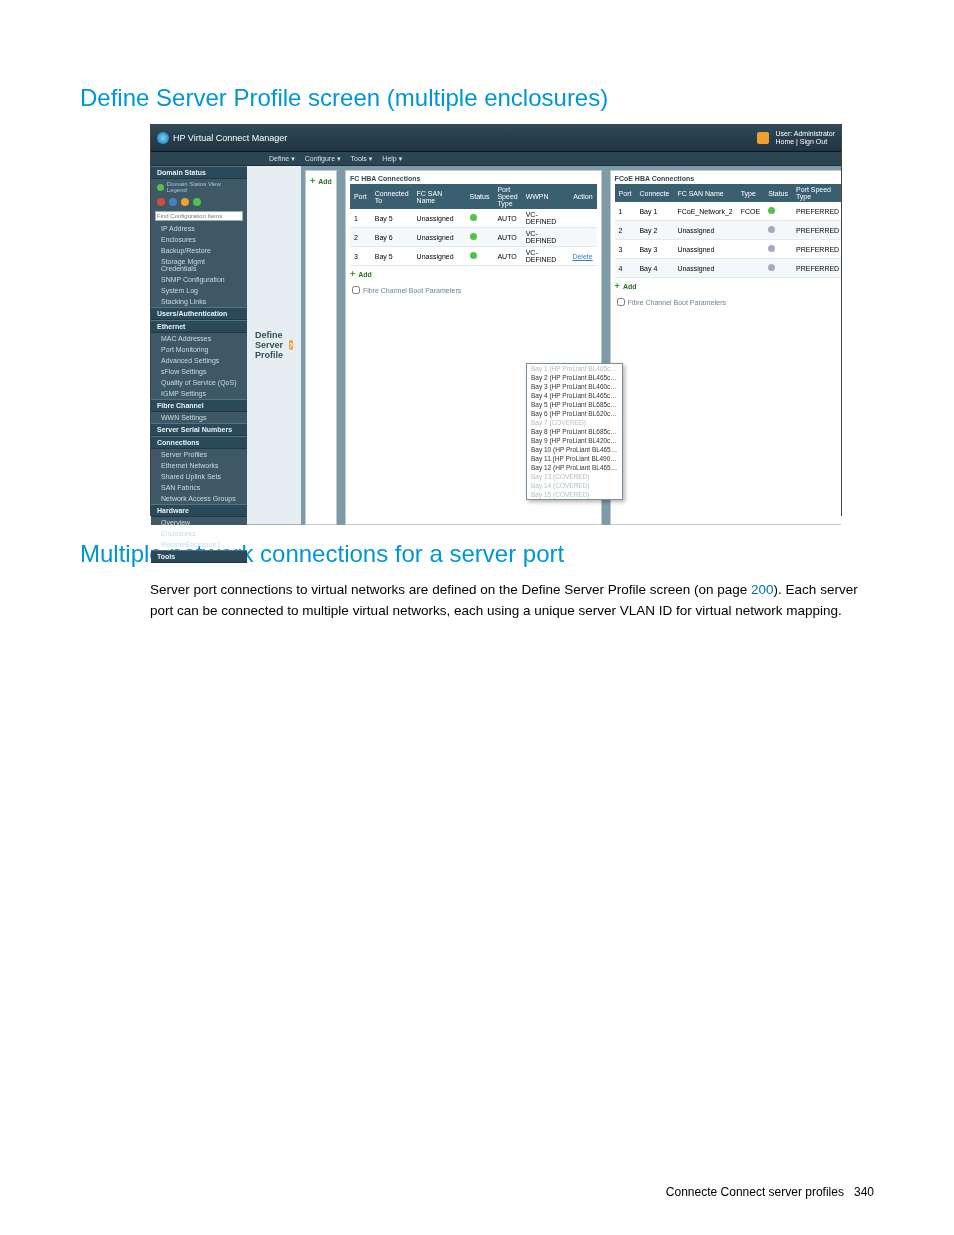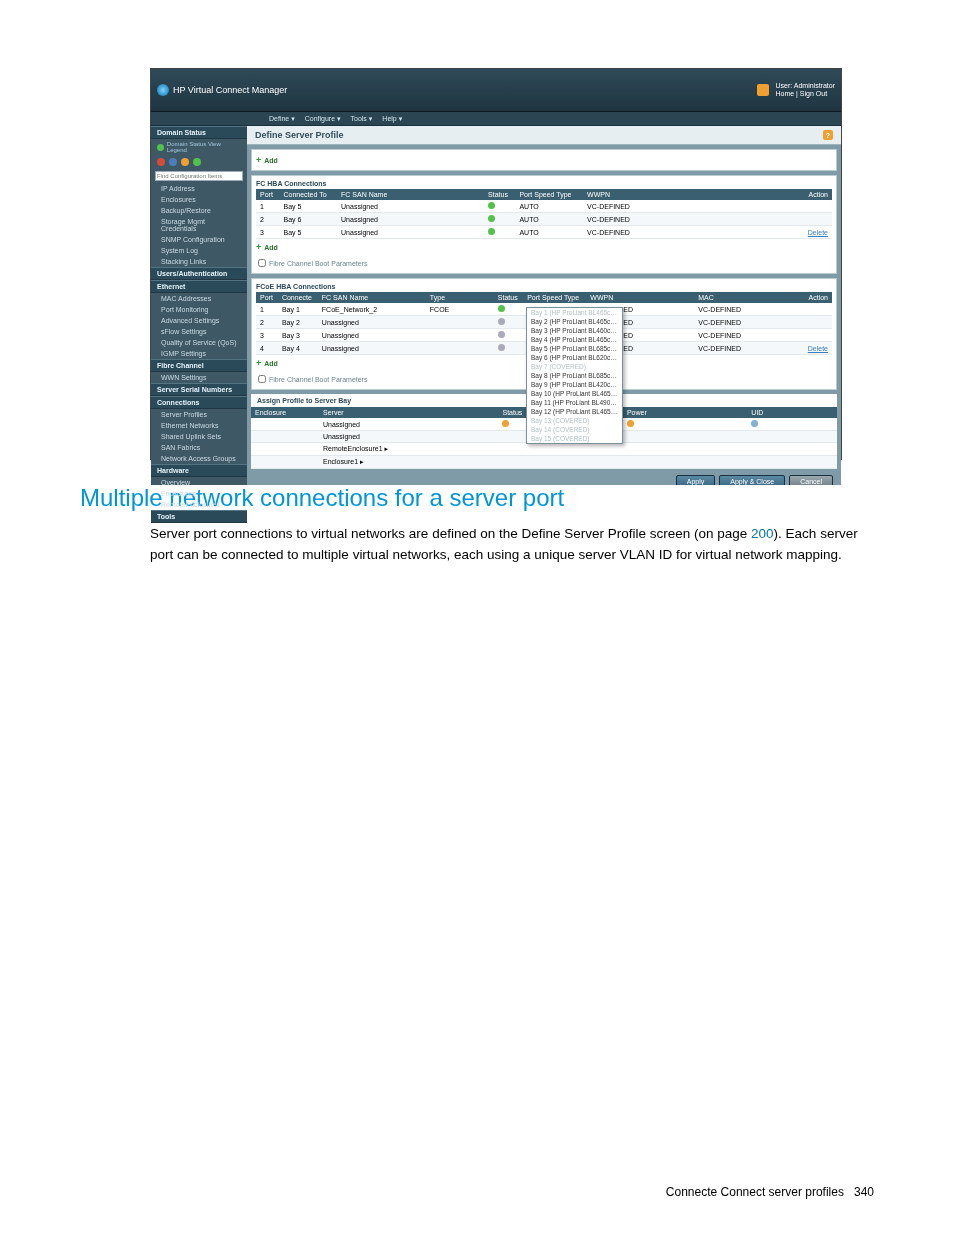--- a/index.html
+++ b/index.html
@@ -2,33 +2,33 @@
 <html><head>
 <meta charset="utf-8">
 <style>
   body{margin:0;padding:0;font-family:Arial,Helvetica,sans-serif;background:#fff;color:#000;font-size:13px}
   .page{width:954px;min-height:1235px;margin:0 auto;position:relative;box-sizing:border-box;padding:60px 80px 40px}
   h1{font-family:"Segoe UI",Arial,sans-serif;font-weight:300;color:#0096d6;font-size:24px;margin:24px 0 12px}
   .body-text{margin:0 0 16px 70px;line-height:1.55;font-size:13.5px;color:#000}
   .body-text .page-ref{color:#0073a8}
   .screenshot{margin:8px 0 20px 70px;border:1px solid #444;width:690px;height:390px;position:relative;font-family:Arial,sans-serif;background:#3f5865}
   
-  .app-titlebar{height:18px;background:linear-gradient(#2f4a58,#1f3440);color:#fff;font-size:9px;display:flex;align-items:center;padding:12px 6px;border-bottom:1px solid #0a1a22}
+  .app-titlebar{height:18px;background:linear-gradient(#2f4a58,#1f3440);color:#fff;font-size:9px;display:flex;align-items:center;padding:4px 6px;border-bottom:1px solid #0a1a22}
   .hp-logo{width:12px;height:12px;border-radius:50%;background:radial-gradient(circle,#7fd3ff 0%,#2a8fc0 70%);margin-right:4px}
   .app-titlebar .sp{flex:1}
   .app-titlebar .user-box{font-size:7px;line-height:1.1;text-align:left}
   .app-menubar{height:13px;background:#2b4552;color:#cfe4ee;font-size:7px;display:flex;align-items:center;gap:10px;padding:0 8px;border-bottom:1px solid #17303c}
   .app-content{display:flex;height:calc(100% - 31px)}
   .sidebar{width:96px;background:#3f5865;display:flex;flex-direction:column;font-size:7px;color:#d0e2ea}
   .sb-sect{background:#2b4a59;padding:2px 6px;font-weight:bold;font-size:7px;color:#e4f2f9;border-top:1px solid #537482;border-bottom:1px solid #213844}
   .sb-item{padding:2px 6px 2px 10px;color:#c8dbe4;cursor:pointer}
   .sb-legend{display:flex;align-items:center;gap:3px;padding:2px 6px;font-size:6px;color:#9fc8de}
   .sb-icons{display:flex;gap:4px;padding:3px 6px;font-size:8px}
   .sb-icons span{width:8px;height:8px;border-radius:50%}
-  .content{flex:1;background:#7f9ba7;display:flex;flex-direction:column;overflow:hidden}
+  .content{flex:1;background:#7f9ba7;display:flex;flex-direction:row;overflow:hidden}
   .panel-title{background:#e6eef2;color:#324f5c;font-weight:bold;font-size:9px;padding:4px 8px;border-bottom:1px solid #9db4bf;display:flex;align-items:center}
   .panel-title .sp{flex:1}
   .panel-title .help-ic{width:10px;height:10px;background:#f0a030;border-radius:2px;font-size:7px;color:#fff;display:flex;align-items:center;justify-content:center}
   .sub-panel{background:#fff;border:1px solid #bcc;margin:4px 4px 0;padding:2px 4px}
   .add-btn{display:flex;align-items:center;gap:3px;color:#2a6f2a;font-size:7px;font-weight:bold;padding:3px 0}
   .add-btn::before{content:"+";color:#2a9a2a;font-size:9px;font-weight:bold}
   .tbl{width:100%;border-collapse:collapse;font-size:7px}
   .tbl th{background:#3a5f70;color:#fff;text-align:left;padding:2px 4px;font-weight:normal}
   .tbl td{padding:2px 4px;border-bottom:1px solid #e2e9ec;background:#fff}
   .tbl tr:nth-child(even) td{background:#f4f8fa}
@@ -50,20 +50,21 @@
   .bay-dropdown{position:absolute;left:375px;top:238px;width:95px;background:#fff;border:1px solid #7a8f9a;font-size:6.5px;z-index:10;box-shadow:2px 2px 4px rgba(0,0,0,.3)}
   .bay-dropdown div{padding:1px 4px;color:#333;cursor:pointer;white-space:nowrap;overflow:hidden;text-overflow:ellipsis}
   .bay-dropdown div.disabled{color:#b5c0c6}
   .footer{position:absolute;bottom:36px;right:80px;font-size:12px;color:#000}
 </style>
 </head>
 <body>
 
 <div class="page">
 
+  <h1>Define Server Profile screen (multiple enclosures)</h1>
 
   <div class="screenshot">
 
     <div class="app-titlebar">
       <span class="hp-logo"></span>
       <span>HP Virtual Connect Manager</span>
       <span class="sp"></span>
       <span style="width:12px;height:12px;background:#f0a030;border-radius:2px;margin-right:6px"></span>
       <span class="user-box">
         <div>User: Administrator</div>

